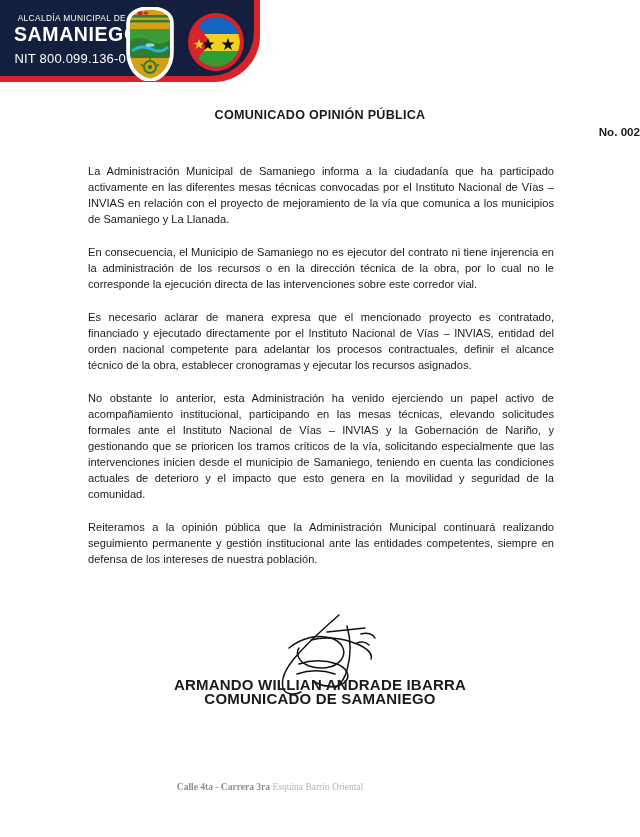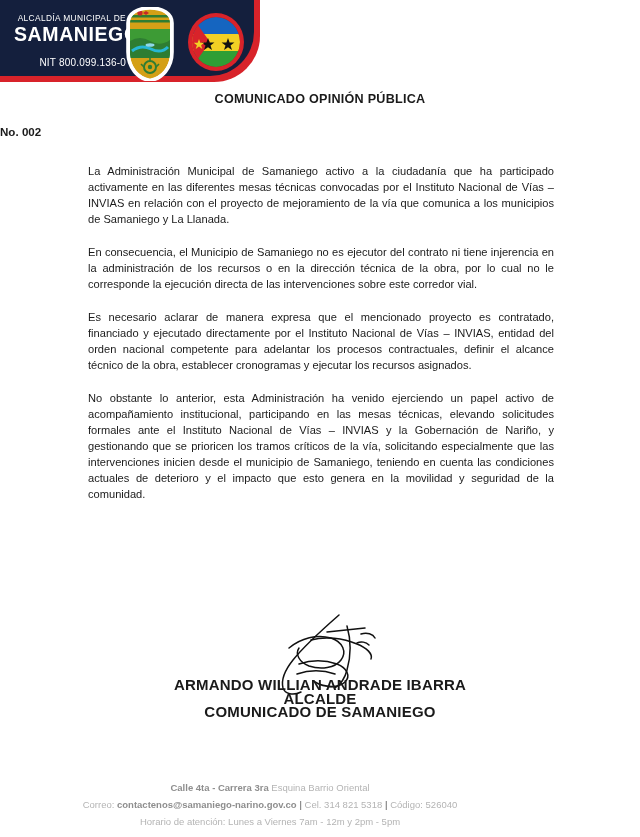--- a/index.html
+++ b/index.html
@@ -57,24 +57,24 @@
     white-space: nowrap;
   }
   .hdr-line2 {
     font-size: 19.5px;
     font-weight: 700;
     letter-spacing: 0.6px;
     margin-top: 3px;
     white-space: nowrap;
   }
   .hdr-line3 {
-    font-size: 10px;
+    font-size: 13px;
     font-weight: 400;
     letter-spacing: 0.2px;
-    margin-top: 13px;
+    margin-top: 7px;
     white-space: nowrap;
   }
   .crest {
     position: absolute;
     left: 126px;
     top: 7px;
     width: 48px;
     height: 74px;
   }
   .flagdisc {
@@ -90,27 +90,27 @@
     position: absolute;
     left: 0;
     top: 92px;
     width: 640px;
   }
   .doc-title {
     text-align: center;
     font-size: 12.6px;
     font-weight: 700;
     letter-spacing: 0.25px;
-    margin-top: 0px;
+    margin-top: 16px;
   }
   .doc-number {
-    text-align: left;
+    text-align: right;
     font-size: 11.6px;
     font-weight: 700;
-    margin-top: 19px;
+    margin-top: 3px;
   }
   .body-block {
     margin: 25px 86px 0 88px;
   }
   .para {
     text-align: justify;
     font-size: 11.1px;
     line-height: 16.1px;
     margin: 0 0 16.5px 0;
     -webkit-hyphens: none;
@@ -149,20 +149,21 @@
 
   
   #footer {
     position: absolute;
     left: 0;
     top: 779px;
     width: 540px;
     text-align: center;
     color: #b4b4b4;
     line-height: 17px;
+    font-family: Liberation Serif, serif;
   }
   .foot-line {
     font-size: 9.5px;
     white-space: nowrap;
   }
   .foot-line b { color: #8e8e8e; font-weight: 700; }
   .foot-sep { color: #8e8e8e; font-weight: 700; }
 </style>
 </head>
 <body>
@@ -221,55 +222,46 @@
     </g>
     <ellipse cx="30" cy="31" rx="25.5" ry="26.5" fill="none" stroke="#d8232a" stroke-width="3"></ellipse>
   </svg>
 </div>
 
 <div id="doc">
   <div class="doc-title">COMUNICADO OPINIÓN PÚBLICA</div>
   <div class="doc-number">No. 002</div>
 
   <div class="body-block">
-    <p class="para">La Administración Municipal de Samaniego activo a la ciudadanía que ha participado activamente en las diferentes mesas técnicas convocadas por el Instituto Nacional de Vías – INVIAS en relación con el proyecto de mejoramiento de la vía que comunica a los municipios de Samaniego y La Llanada.</p>
+    <p class="para">La Administración Municipal de Samaniego informa a la ciudadanía que ha participado activamente en las diferentes mesas técnicas convocadas por el Instituto Nacional de Vías – INVIAS en relación con el proyecto de mejoramiento de la vía que comunica a los municipios de Samaniego y La Llanada.</p>
     <p class="para">En consecuencia, el Municipio de Samaniego no es ejecutor del contrato ni tiene injerencia en la administración de los recursos o en la dirección técnica de la obra, por lo cual no le corresponde la ejecución directa de las intervenciones sobre este corredor vial.</p>
     <p class="para">Es necesario aclarar de manera expresa que el mencionado proyecto es contratado, financiado y ejecutado directamente por el Instituto Nacional de Vías – INVIAS, entidad del orden nacional competente para adelantar los procesos contractuales, definir el alcance técnico de la obra, establecer cronogramas y ejecutar los recursos asignados.</p>
     <p class="para">No obstante lo anterior, esta Administración ha venido ejerciendo un papel activo de acompañamiento institucional, participando en las mesas técnicas, elevando solicitudes formales ante el Instituto Nacional de Vías – INVIAS y la Gobernación de Nariño, y gestionando que se prioricen los tramos críticos de la vía, solicitando especialmente que las intervenciones inicien desde el municipio de Samaniego, teniendo en cuenta las condiciones actuales de deterioro y el impacto que esto genera en la movilidad y seguridad de la comunidad.</p>
+    <p class="para">Reiteramos a la opinión pública que la Administración Municipal continuará realizando seguimiento permanente y gestión institucional ante las entidades competentes, siempre en defensa de los intereses de nuestra población.</p>
   </div>
 </div>
 
 <div id="signature-block">
   <svg class="sig-mark" viewBox="0 0 140 86">
     <g fill="none" stroke="#111111" stroke-width="1.5" stroke-linecap="round" stroke-linejoin="round">
       <path d="M86 3 C70 17 52 33 40 48 C32 58 28 68 30 76 C32 82 40 84 48 80"></path>
       <path d="M36 36 C48 26 64 22 78 26 C90 30 94 40 88 48 C82 56 68 58 56 54 C46 50 42 42 46 36"></path>
       <path d="M46 52 C58 48 72 48 84 52 C94 56 98 64 92 70 C86 76 72 76 62 70"></path>
       <path d="M58 28 C72 24 90 26 104 32 C114 36 120 42 118 47"></path>
       <path d="M94 14 C98 28 98 44 94 58 C92 66 88 72 82 76"></path>
       <path d="M74 20 L112 16"></path>
       <path d="M108 22 C114 20 120 22 122 26"></path>
       <path d="M104 31 C108 29 113 30 116 33"></path>
       <path d="M44 62 C56 58 70 58 82 62"></path>
     </g>
   </svg>
   <div class="sig-names">
     <div>ARMANDO WILLIAN ANDRADE IBARRA</div>
-    <div>ALCALDE</div>
     <div>COMUNICADO DE SAMANIEGO</div>
   </div>
 </div>
 
 <div id="footer">
   <div class="foot-line">
     <b>Calle 4ta - Carrera 3ra</b>
     <span>Esquina Barrio Oriental</span>
   </div>
-  <div class="foot-line">
-    <span>Correo:</span>
-    <b>contactenos@samaniego-narino.gov.co</b>
-    <span class="foot-sep">|</span>
-    <span>Cel. 314 821 5318</span>
-    <span class="foot-sep">|</span>
-    <span>Código: 526040</span>
-  </div>
-  <div class="foot-line">Horario de atención: Lunes a Viernes 7am - 12m y 2pm - 5pm</div>
 </div>
 
 </body></html>

